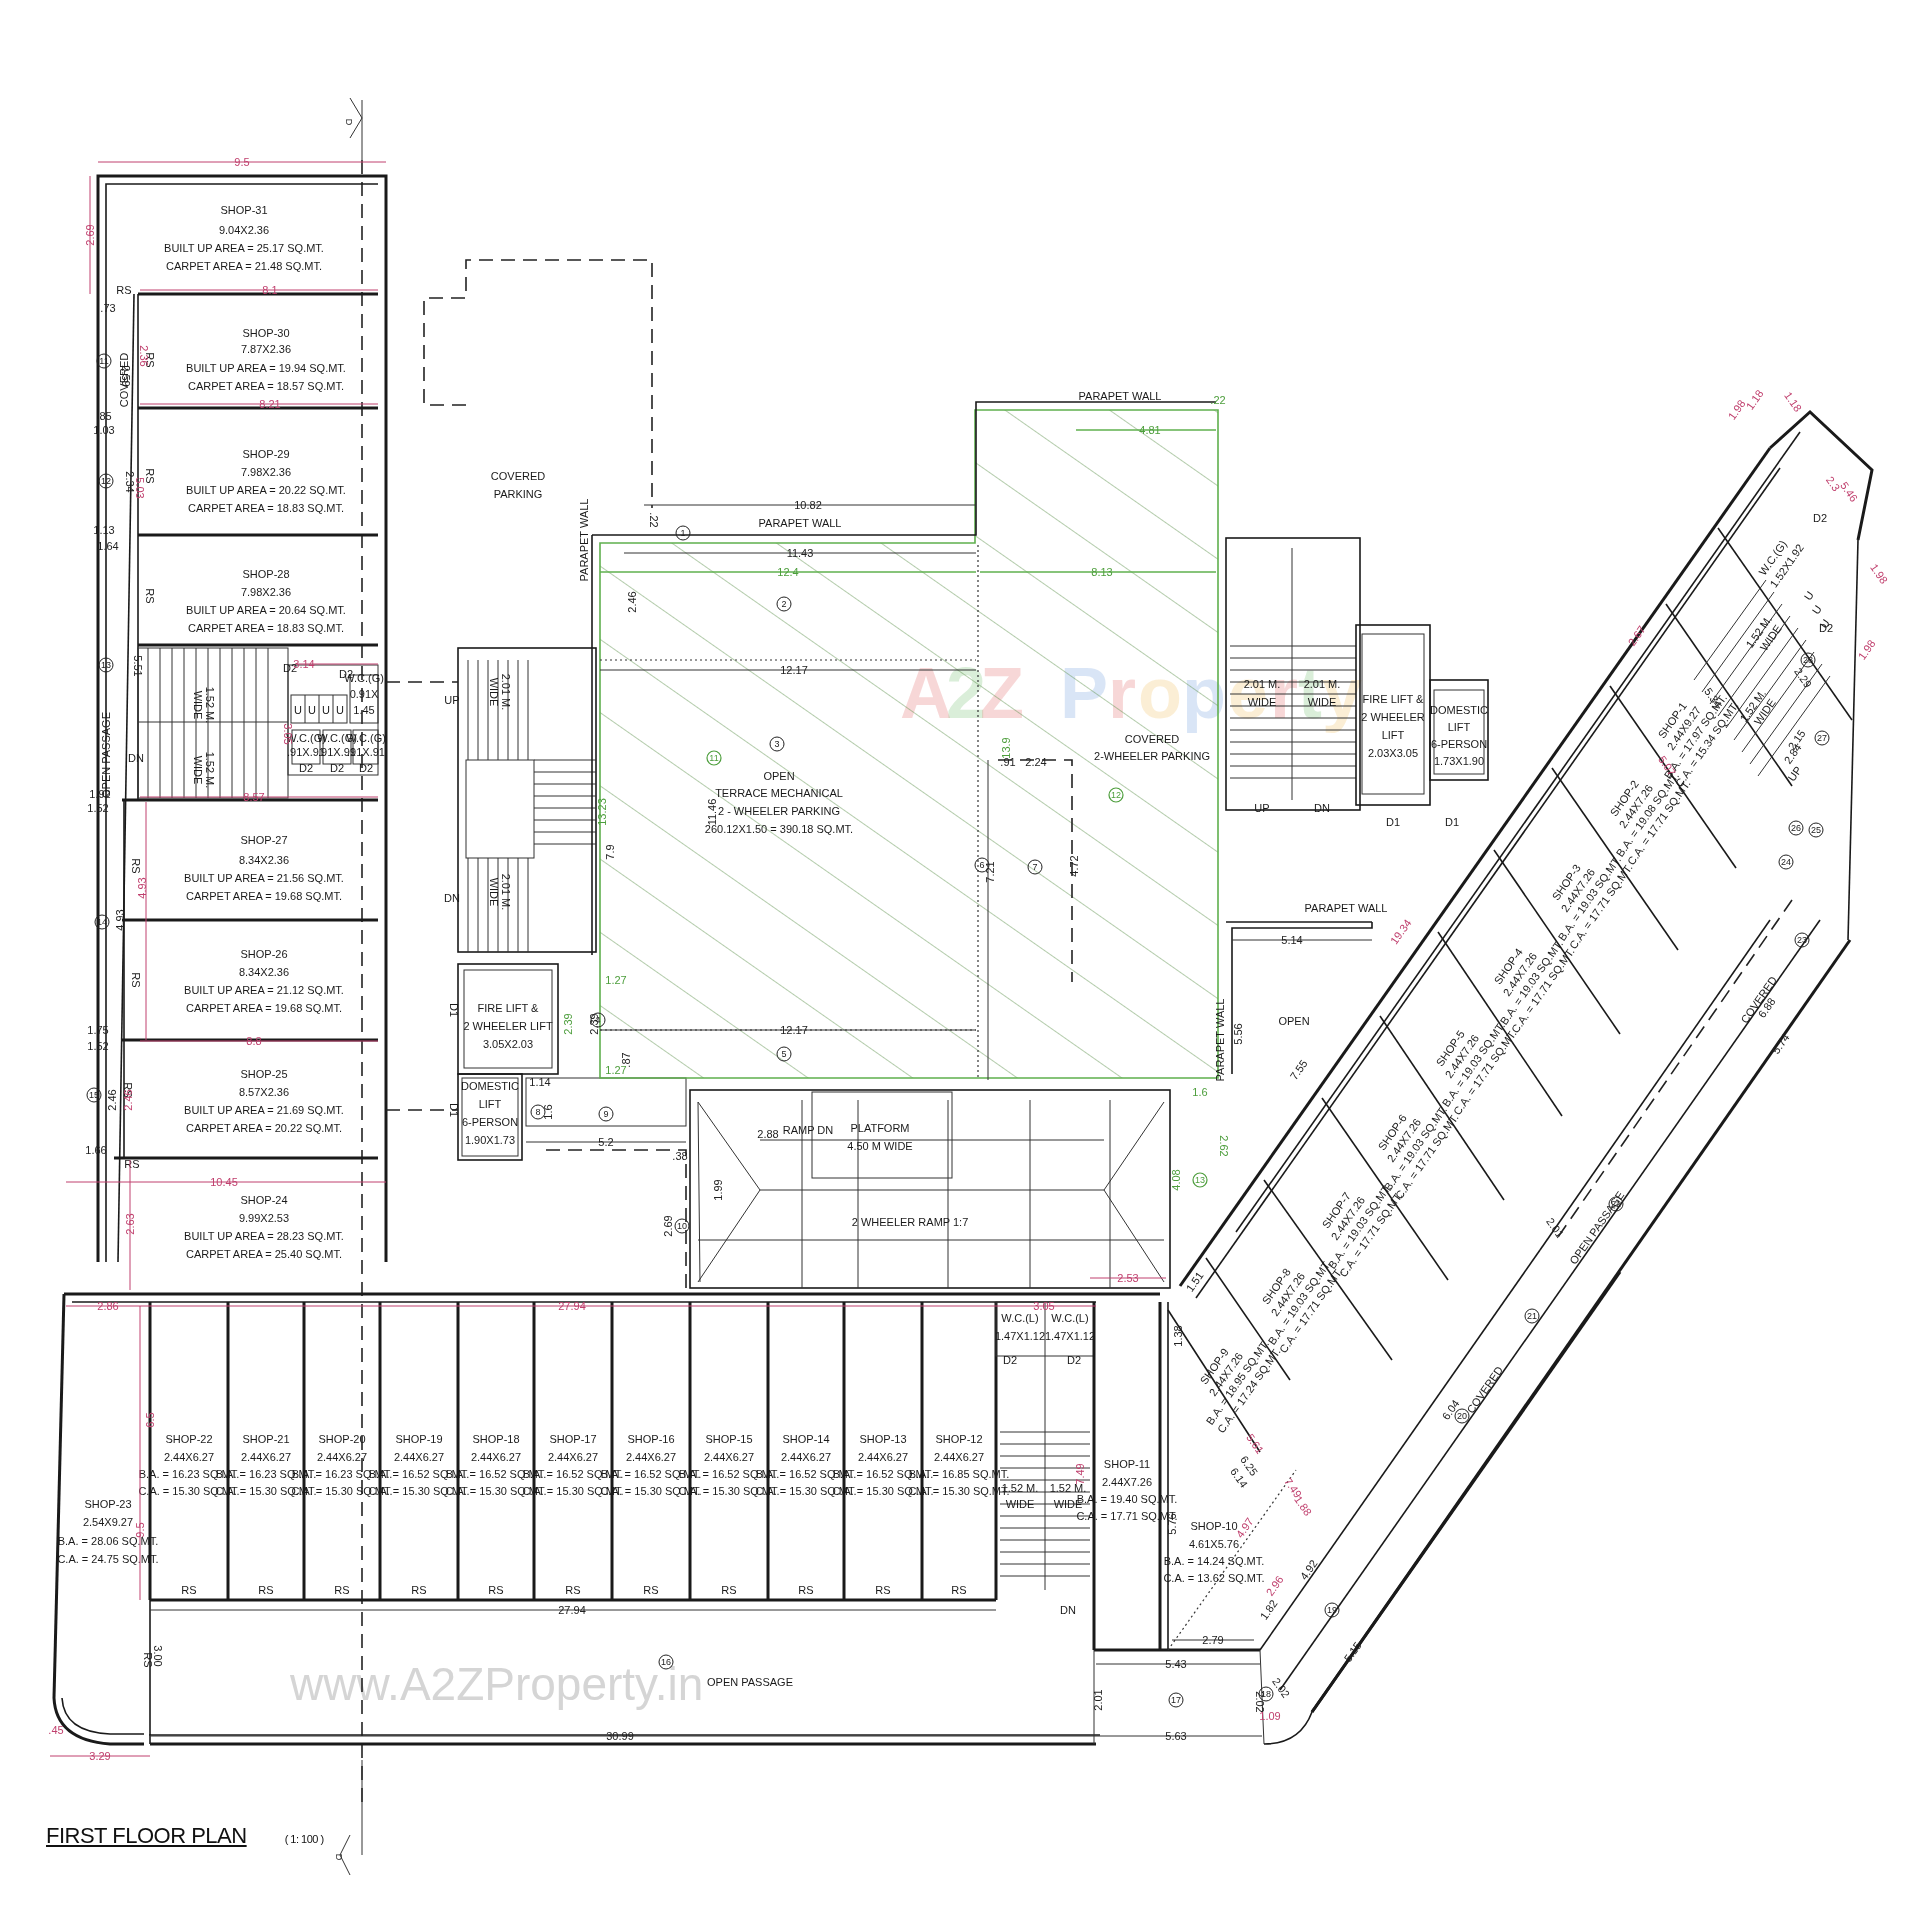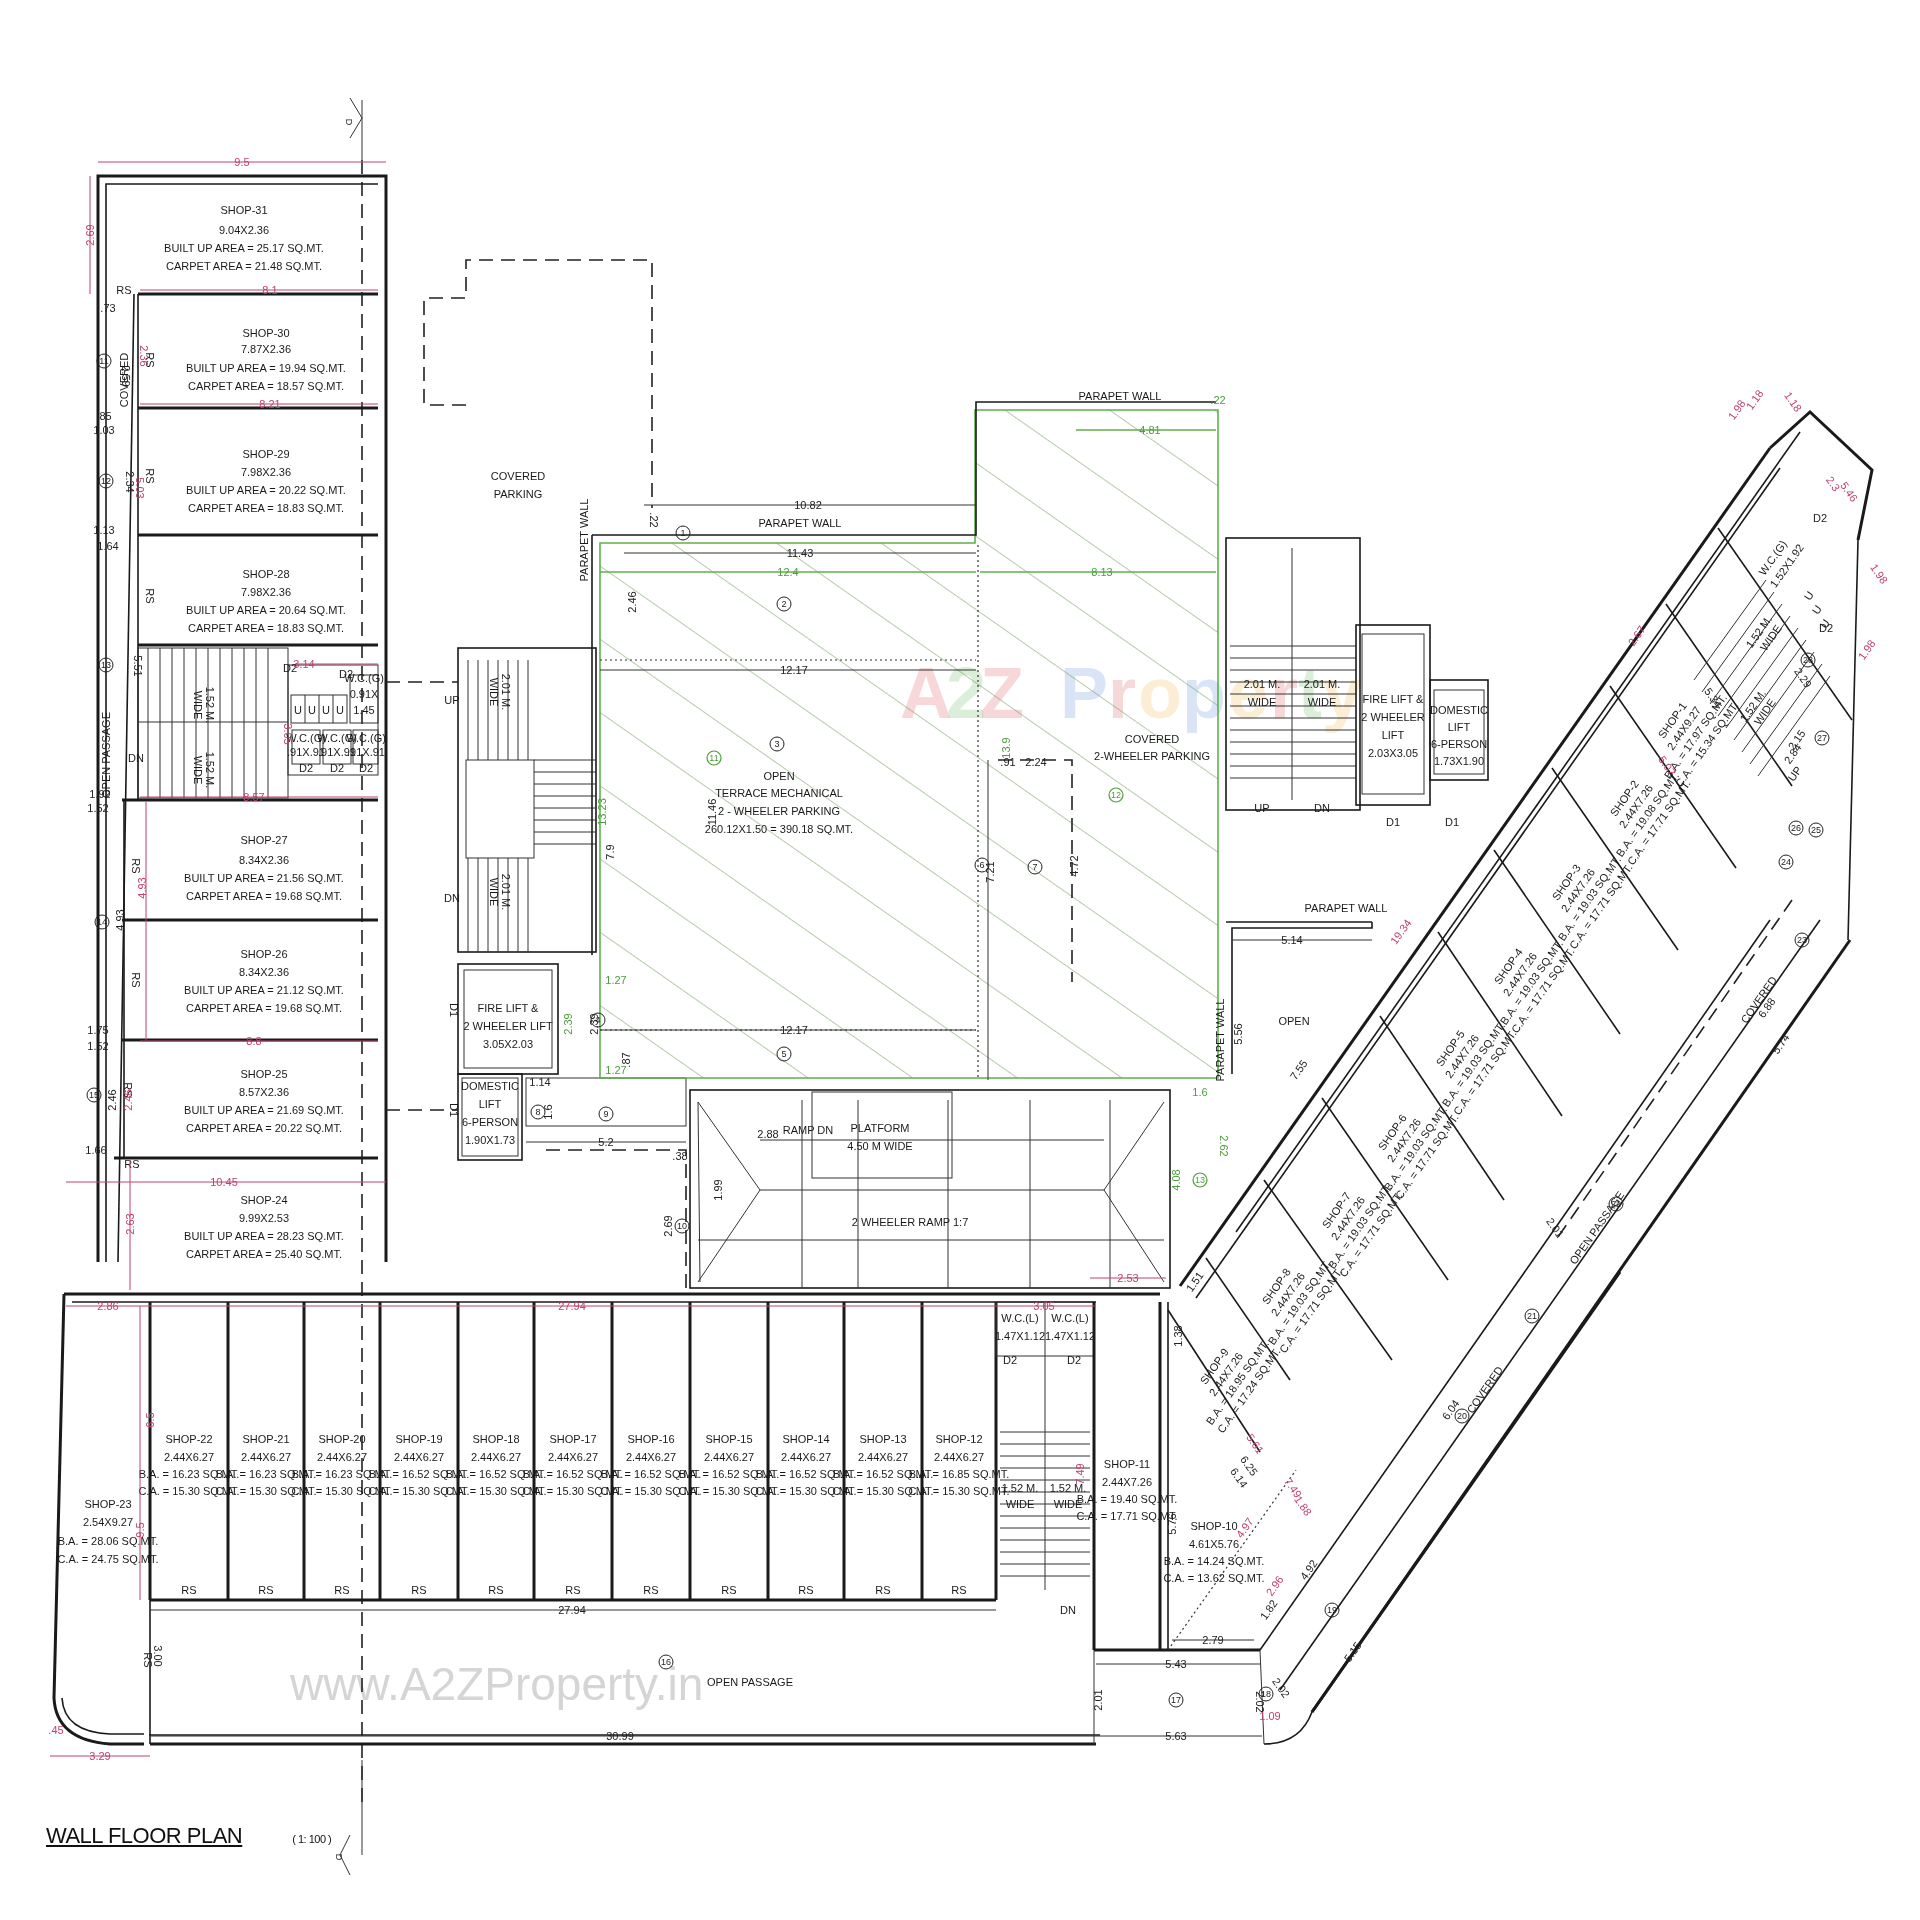--- a/index.html
+++ b/index.html
@@ -20,21 +20,21 @@
   .dimtk{font-size:11px;fill:#222;text-anchor:middle;}
   .dimg{font-size:11px;fill:#4d9e3c;text-anchor:middle;}
   .circ{fill:none;stroke:#222;stroke-width:1;}
   .circg{fill:none;stroke:#4d9e3c;stroke-width:1.2;}
   .ctext{font-size:9px;fill:#222;text-anchor:middle;}
   .ctextg{font-size:9px;fill:#4d9e3c;text-anchor:middle;}
   .wm{font-size:46px;fill:#d5d5d5;font-family:"Liberation Sans",sans-serif;}
   .wm2{font-size:72px;font-weight:bold;opacity:.28;font-family:"Liberation Sans",sans-serif;}
   .title{position:absolute;left:46px;top:1823px;font-size:22px;letter-spacing:-.5px;color:#111;}
   .title u{text-decoration:underline;}
-  .scale{font-size:11px;margin-left:14px;padding-left:36px;}
+  .scale{font-size:11px;margin-left:2px;padding-left:36px;}
 </style>
 </head>
 <body>
 
 <svg id="plan" viewBox="0 0 1920 1920" xmlns="http://www.w3.org/2000/svg">
   <defs>
     <pattern id="diag" patternUnits="userSpaceOnUse" width="60" height="60" patternTransform="rotate(-55)">
       <line x1="0" y1="0" x2="0" y2="60" class="hatch"></line>
     </pattern>
   </defs>
@@ -833,14 +833,14 @@
     <circle cx="1796" cy="828" r="7" class="circ"></circle>
       <text x="1796" y="831" class="ctext">26</text>
     <circle cx="1822" cy="738" r="7" class="circ"></circle>
       <text x="1822" y="741" class="ctext">27</text>
     <circle cx="1808" cy="660" r="7" class="circ"></circle>
       <text x="1808" y="663" class="ctext">28</text>
   </g>
 </svg>
 
 <div class="title">
-  <u>WALL FLOOR PLAN</u><span class="scale">( 1: 100 )</span>
+  <u>FIRST FLOOR PLAN</u><span class="scale">( 1: 100 )</span>
 </div>
 
 </body></html>

